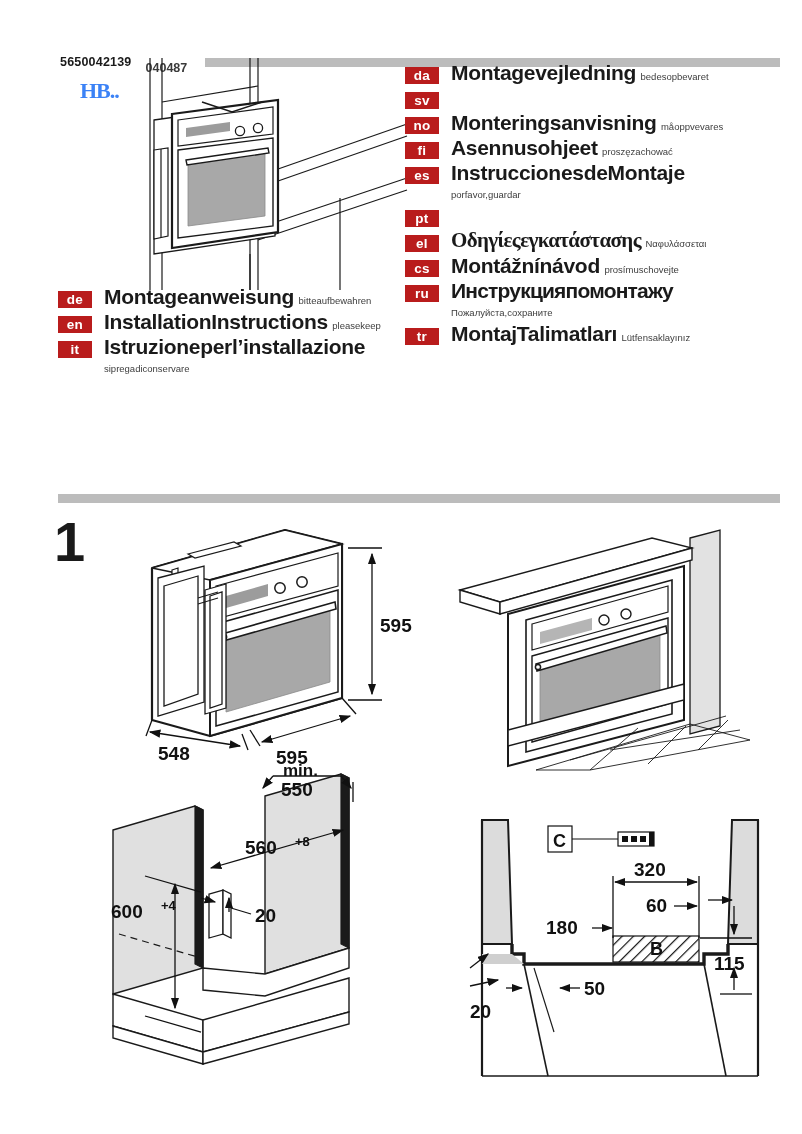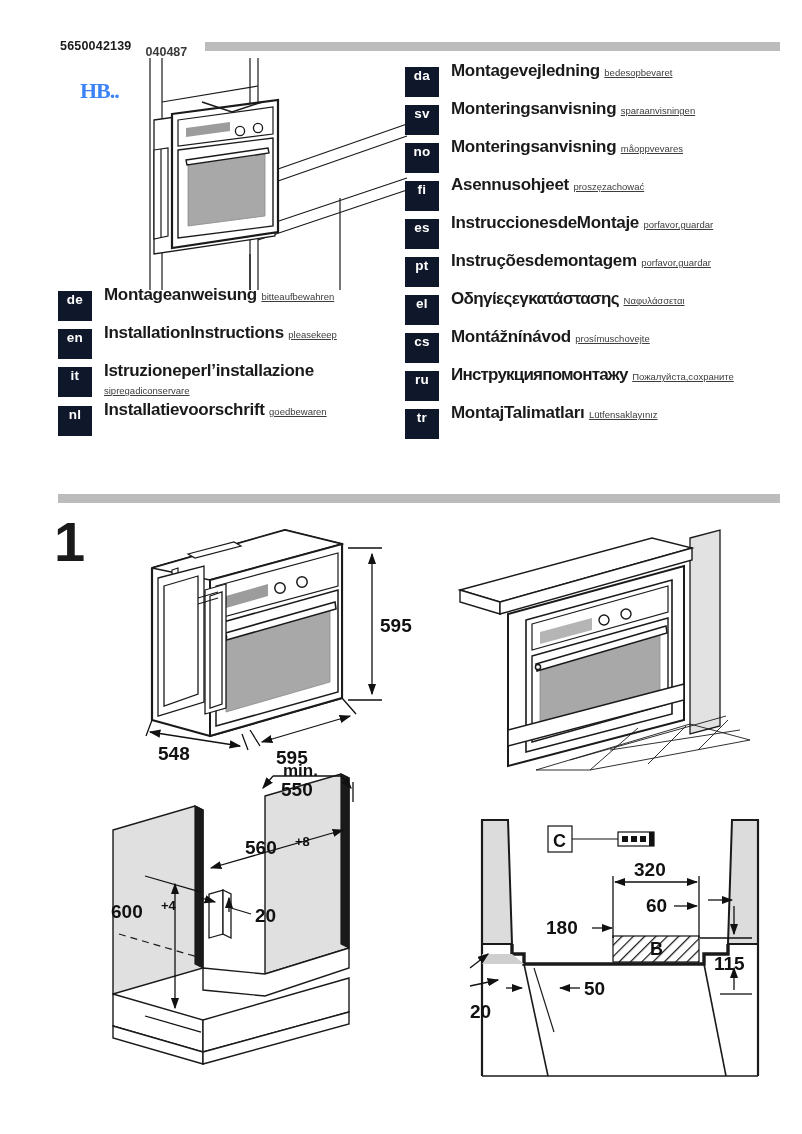--- a/index.html
+++ b/index.html
@@ -10,21 +10,21 @@
     width: 802px; height: 1134px;
     position: relative;
     font-family: "Liberation Sans", sans-serif;
     color: #1a1a1a;
     overflow: hidden;
   }
   .page { position: absolute; inset: 0; }
 
   
   #header {
-    position: absolute; left: 60px; top: 36px;
+    position: absolute; left: 60px; top: 52px;
     width: 720px; height: 20px;
     display: flex; align-items: center;
   }
   #header .partno {
     font-size: 12.5px; font-weight: bold; letter-spacing: .2px;
     color: #1a1a1a;
   }
   #header .docno {
     font-size: 12.5px; font-weight: bold; margin-left: 14px;
     color: #3a3a3a;
@@ -46,40 +46,40 @@
   .lang-list { position: absolute; }
   #lang-left  { left: 58px;  top: 286px; width: 340px; }
   #lang-right { left: 405px; top: 62px;  width: 345px; }
 
   .lang-row {
     display: flex; align-items: flex-start;
     margin-bottom: 3px;
   }
   .lang-tag {
     flex: 0 0 auto;
-    width: 34px; height: 30px;
-    background: #0f172a;
+    width: 34px; height: 17px;
+    background: #b91c1c;
     color: #ffffff;
     font-size: 13.5px; font-weight: bold;
     text-align: center; line-height: 17px;
     margin-top: 5px; margin-right: 12px;
     letter-spacing: .3px;
   }
   .lang-texts { flex: 1 1 auto; }
   .lang-title {
-    font-size: 17px; font-weight: bold;
+    font-size: 21px; font-weight: bold;
     line-height: 1.04; letter-spacing: -0.3px;
     color: #1a1a1a; white-space: nowrap;
   }
   .lang-sub {
     font-size: 9.5px; font-weight: normal;
     line-height: 1.18; color: #3d3d3d;
-    margin-top: 0px; white-space: nowrap; text-decoration: underline;
-  }
-  .lang-title.greek { letter-spacing: -0.6px; }
+    margin-top: 0px; white-space: nowrap;
+  }
+  .lang-title.greek { letter-spacing: -0.6px; font-family: Liberation Serif, serif; }
   .lang-title.cyr   { letter-spacing: -0.8px; }
 
   
   .art { position: absolute; }
   #art-top-oven  { left: 62px;  top: 58px;  width: 345px; height: 232px; }
   #fig-number    { left: 54px;  top: 514px; font-size: 56px; font-weight: bold;
                    line-height: 1; color: #1a1a1a; }
   #art-fig1-left  { left: 100px; top: 520px; width: 330px; height: 250px; }
   #art-fig1-right { left: 440px; top: 528px; width: 330px; height: 242px; }
   #art-niche-left { left: 105px; top: 768px; width: 320px; height: 310px; }
@@ -180,43 +180,32 @@
         <span class="lang-sub">pleasekeep</span>
       </span>
     </div>
     <div class="lang-row">
       <span class="lang-tag">it</span>
       <span class="lang-texts">
         <span class="lang-title">Istruzioneperl’installazione</span>
         <span class="lang-sub">sipregadiconservare</span>
       </span>
     </div>
-    <div class="lang-row">
-      <span class="lang-tag">nl</span>
-      <span class="lang-texts">
-        <span class="lang-title">Installatievoorschrift</span>
-        <span class="lang-sub">goedbewaren</span>
-      </span>
-    </div>
   </div>
 
   <div class="lang-list" id="lang-right">
     <div class="lang-row">
       <span class="lang-tag">da</span>
       <span class="lang-texts">
         <span class="lang-title">Montagevejledning</span>
         <span class="lang-sub">bedesopbevaret</span>
       </span>
     </div>
     <div class="lang-row">
       <span class="lang-tag">sv</span>
-      <span class="lang-texts">
-        <span class="lang-title">Monteringsanvisning</span>
-        <span class="lang-sub">sparaanvisningen</span>
-      </span>
     </div>
     <div class="lang-row">
       <span class="lang-tag">no</span>
       <span class="lang-texts">
         <span class="lang-title">Monteringsanvisning</span>
         <span class="lang-sub">måoppvevares</span>
       </span>
     </div>
     <div class="lang-row">
       <span class="lang-tag">fi</span>
@@ -227,24 +216,20 @@
     </div>
     <div class="lang-row">
       <span class="lang-tag">es</span>
       <span class="lang-texts">
         <span class="lang-title">InstruccionesdeMontaje</span>
         <span class="lang-sub">porfavor,guardar</span>
       </span>
     </div>
     <div class="lang-row">
       <span class="lang-tag">pt</span>
-      <span class="lang-texts">
-        <span class="lang-title">Instruçõesdemontagem</span>
-        <span class="lang-sub">porfavor,guardar</span>
-      </span>
     </div>
     <div class="lang-row">
       <span class="lang-tag">el</span>
       <span class="lang-texts">
         <span class="lang-title greek">Οδηγίεςεγκατάστασης</span>
         <span class="lang-sub">Ναφυλάσσεται</span>
       </span>
     </div>
     <div class="lang-row">
       <span class="lang-tag">cs</span>

